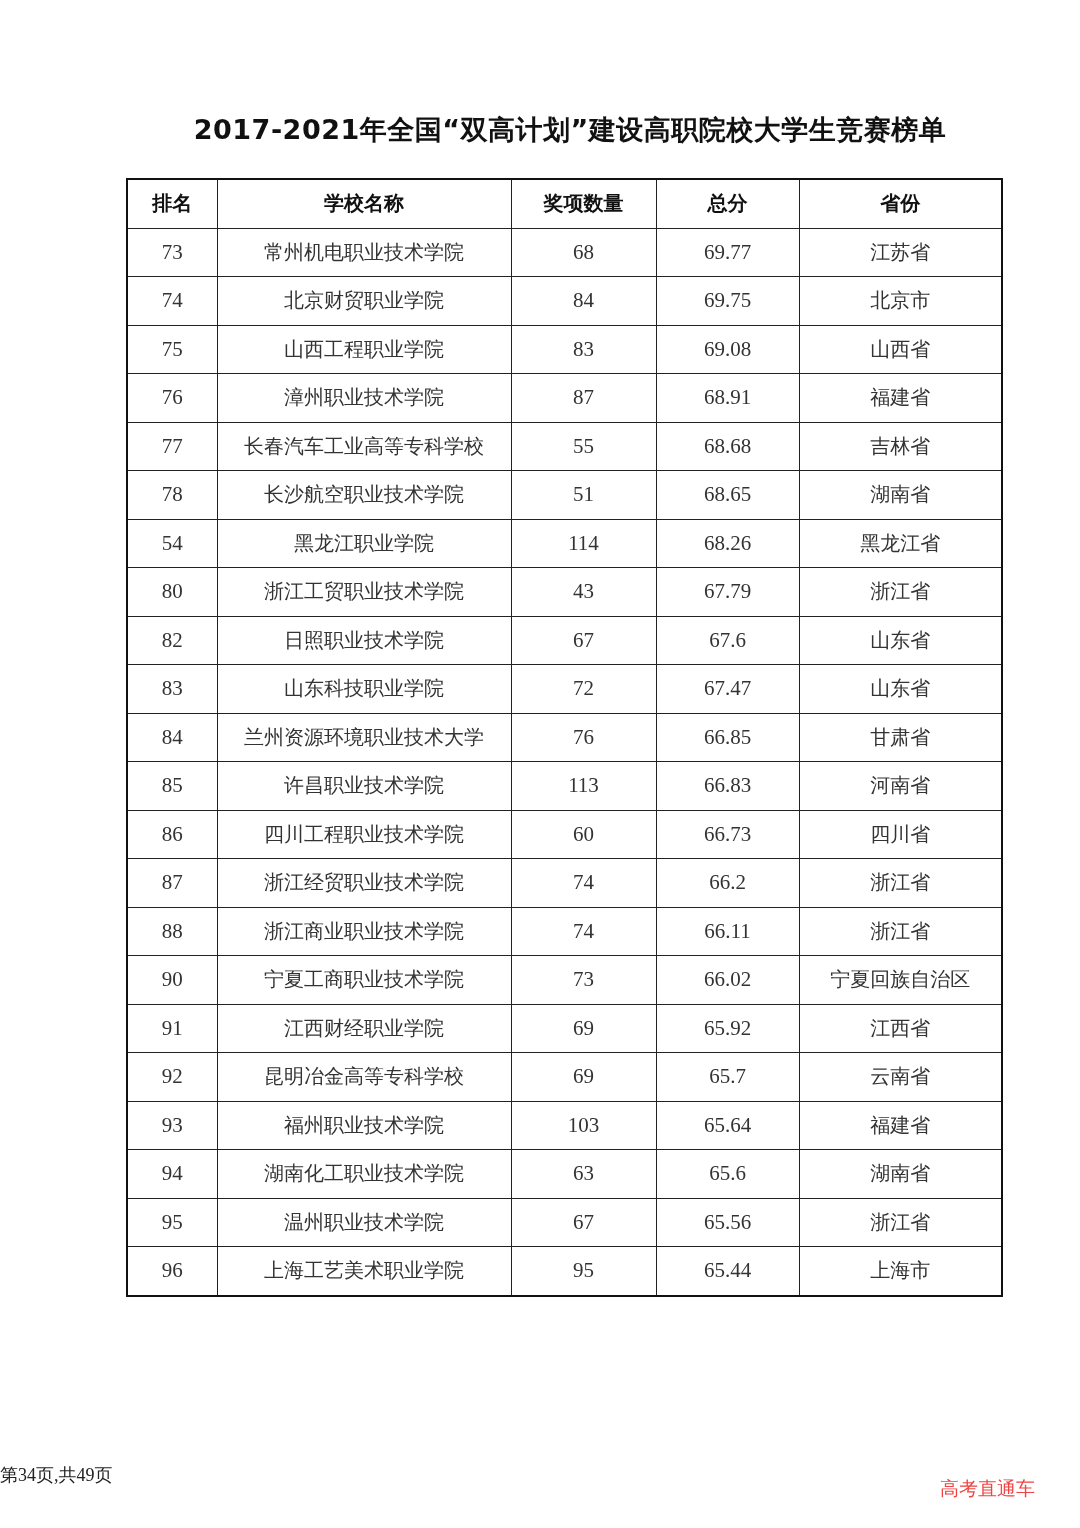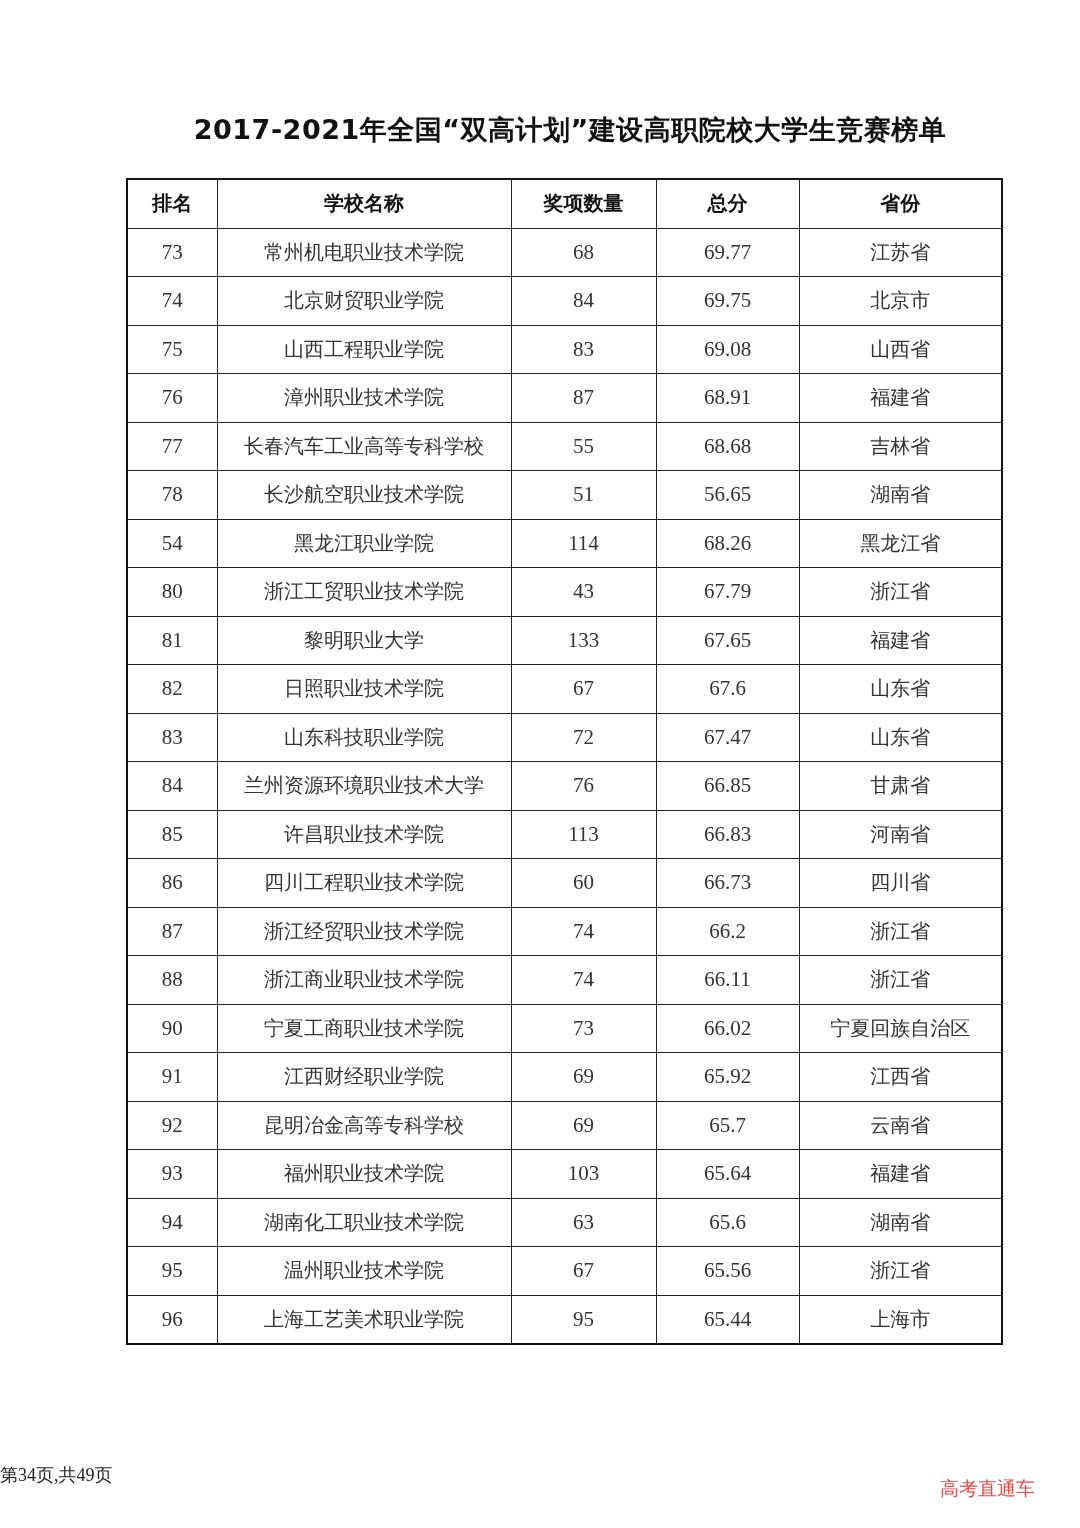--- a/index.html
+++ b/index.html
@@ -139,45 +139,38 @@
         <td class="num">77</td>
         <td>长春汽车工业高等专科学校</td>
         <td class="num">55</td>
         <td class="num">68.68</td>
         <td>吉林省</td>
       </tr>
       <tr>
         <td class="num">78</td>
         <td>长沙航空职业技术学院</td>
         <td class="num">51</td>
-        <td class="num">56.65</td>
+        <td class="num">68.65</td>
         <td>湖南省</td>
       </tr>
       <tr>
         <td class="num">54</td>
         <td>黑龙江职业学院</td>
         <td class="num">114</td>
         <td class="num">68.26</td>
         <td>黑龙江省</td>
       </tr>
       <tr>
         <td class="num">80</td>
         <td>浙江工贸职业技术学院</td>
         <td class="num">43</td>
         <td class="num">67.79</td>
         <td>浙江省</td>
       </tr>
       <tr>
-        <td class="num">81</td>
-        <td>黎明职业大学</td>
-        <td class="num">133</td>
-        <td class="num">67.65</td>
-        <td>福建省</td>
-      </tr>
-      <tr>
         <td class="num">82</td>
         <td>日照职业技术学院</td>
         <td class="num">67</td>
         <td class="num">67.6</td>
         <td>山东省</td>
       </tr>
       <tr>
         <td class="num">83</td>
         <td>山东科技职业学院</td>
         <td class="num">72</td>

